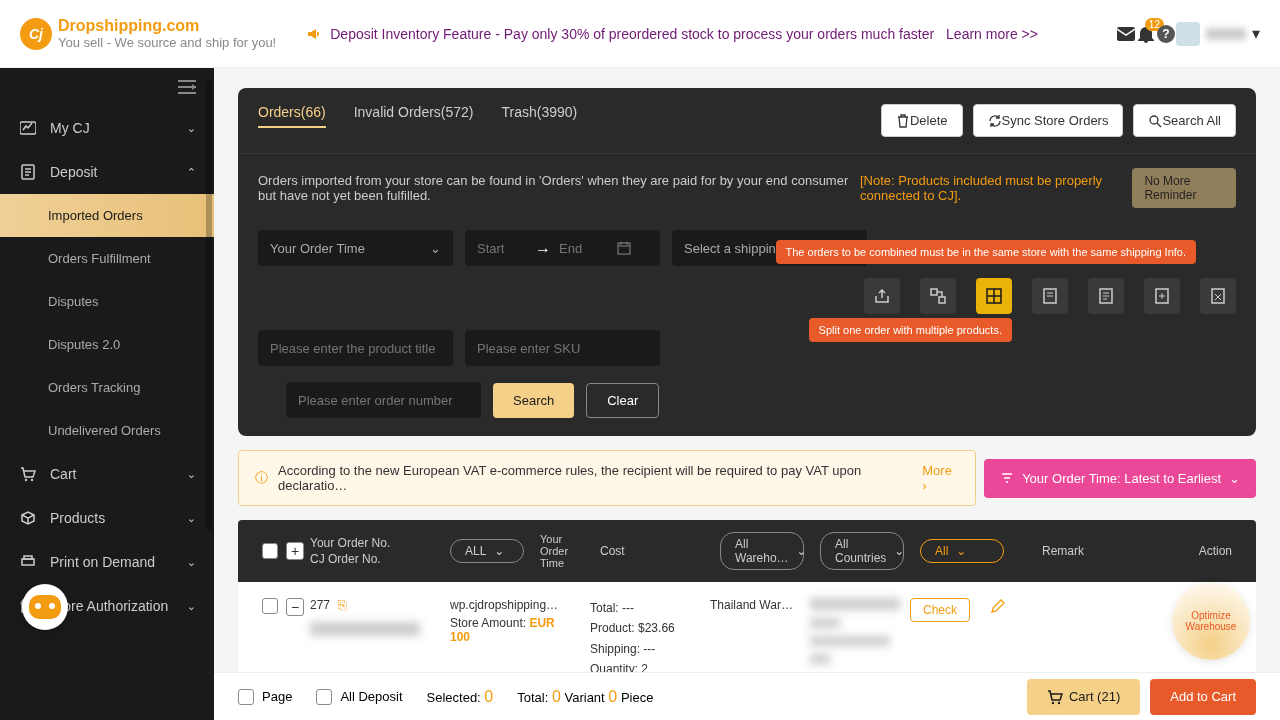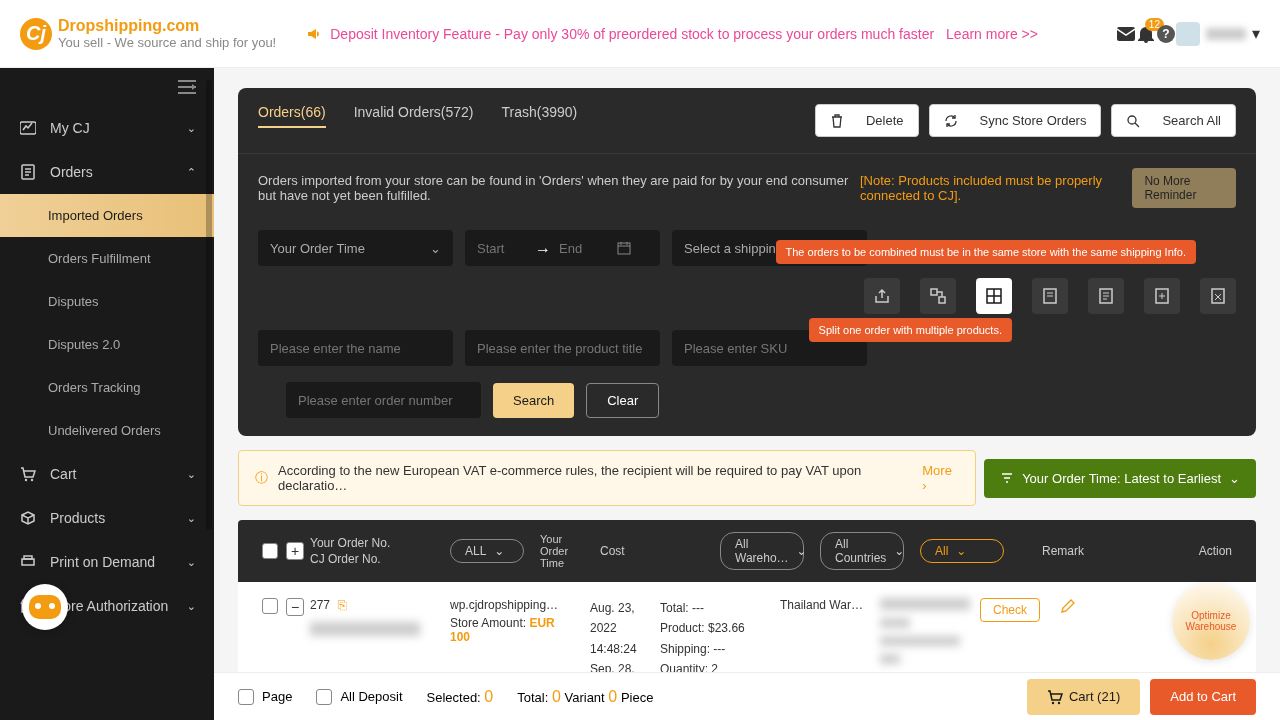--- a/index.html
+++ b/index.html
@@ -1,23 +1,23 @@
 <!DOCTYPE html>
 <html><head>
 <meta charset="utf-8">
 <style>
 *{margin:0;padding:0;box-sizing:border-box;font-family:Arial,sans-serif}
 body{background:#f5f5f5;width:1280px;height:720px;overflow:hidden;position:relative}
 .topbar{height:68px;background:#fff;display:flex;align-items:center;padding:0 20px;border-bottom:1px solid #eee}
 .logo{display:flex;align-items:center}
-.logo-icon{width:32px;height:32px;background:#f39c12;border-radius:50%;color:#fff;display:flex;align-items:center;justify-content:center;font-weight:bold;font-style:italic;font-size:20px}
+.logo-icon{width:32px;height:32px;background:#f39c12;border-radius:50%;color:#fff;display:flex;align-items:center;justify-content:center;font-weight:bold;font-style:italic;font-size:14px}
 .logo-text{margin-left:6px}
 .logo-main{color:#f39c12;font-weight:bold;font-size:16px}
 .logo-sub{color:#888;font-size:13px}
-.announcement{margin-left:30px;display:flex;align-items:center;color:#ec4899;font-size:14px}
+.announcement{margin-left:30px;display:flex;align-items:center;color:#701a75;font-size:14px}
 .announce-icon{margin-right:8px}
 .learn-more{margin-left:12px;cursor:pointer}
 .topbar-right{margin-left:auto;display:flex;align-items:center;}
 .tb-icon{width:20px;height:20px;display:flex;align-items:center;justify-content:center;cursor:pointer;position:relative;color:#333}
 .badge{position:absolute;top:-6px;right:-8px;background:#f39c12;color:#fff;font-size:10px;border-radius:8px;padding:1px 4px}
 .user-section{display:flex;align-items:center;gap:6px}
 .avatar{width:24px;height:24px;background:#d0e0e8;border-radius:4px}
 .username{filter:blur(3px);color:#888;font-size:13px;width:40px;height:12px;background:#ccc;border-radius:2px}
 .chev{color:#333}
 
@@ -33,45 +33,45 @@
 
 .main{position:absolute;left:214px;top:68px;width:1066px;height:652px;overflow-y:auto;padding:20px 24px 60px}
 .scrollbar-indicator{position:absolute;left:206px;top:80px;width:6px;height:450px;background:rgba(0,0,0,0.25);border-radius:3px}
 
 .panel{background:#2a2a2a;border-radius:8px;padding:0;margin-bottom:14px;color:#fff}
 .tab-row{display:flex;align-items:flex-start;padding:16px 20px;border-bottom:1px solid #3a3a3a}
 .tabs{display:flex;gap:28px}
 .tab{color:#ccc;font-size:14px;cursor:pointer;padding-bottom:6px}
 .tab.active{color:#f5d088;border-bottom:2px solid #f5d088}
 .tab-actions{margin-left:auto;display:flex;gap:10px}
-.btn{display:flex;align-items:center;gap:22px;padding:8px 14px;border-radius:4px;cursor:pointer;font-size:13px;border:1px solid #555;background:#2a2a2a;color:#fff}
+.btn{display:flex;align-items:center;gap:0;padding:8px 14px;border-radius:4px;cursor:pointer;font-size:13px;border:1px solid #555;background:#2a2a2a;color:#fff}
 .btn-light{background:#fff;color:#333;border:1px solid #ccc}
 .info-row{padding:14px 20px;font-size:13px;color:#ccc;display:flex;align-items:center;position:relative}
 .info-note{color:#f39c12}
 .reminder-btn{margin-left:auto;padding:6px 12px;background:#f5d088;color:#1a1a1a;border-radius:4px;font-size:12px;cursor:pointer;opacity:0.5}
 
 .filter-row{display:flex;gap:12px;padding:8px 20px;align-items:center;flex-wrap:wrap}
 .filter-input,.filter-select{background:#1a1a1a;border:none;color:#aaa;padding:10px 12px;border-radius:4px;font-size:13px;height:36px}
 .filter-select{width:195px;display:flex;align-items:center;justify-content:space-between;cursor:pointer}
 .date-range{width:195px;display:flex;align-items:center;gap:8px;background:#1a1a1a;padding:0 12px;border-radius:4px;height:36px}
 .date-range input{background:none;border:none;color:#aaa;width:50px;font-size:13px}
 .icon-btns{display:flex;gap:20px;margin-left:auto}
 .icon-btn{width:36px;height:36px;background:#3a3a3a;border-radius:4px;display:flex;align-items:center;justify-content:center;cursor:pointer;position:relative}
-.icon-btn.hl{background:#ffffff;color:#1a1a1a}
+.icon-btn.hl{background:#eab308;color:#1a1a1a}
 
 .tooltip1{position:absolute;top:-38px;right:40px;background:#e85a2a;color:#fff;padding:6px 10px;font-size:11px;border-radius:4px;white-space:nowrap;z-index:5}
 .tooltip2{position:absolute;top:40px;right:0;background:#e85a2a;color:#fff;padding:6px 10px;font-size:11px;border-radius:4px;white-space:nowrap;z-index:5}
 
 .search-btn{background:#f5d088;color:#1a1a1a;border:none;padding:10px 20px;border-radius:4px;cursor:pointer;font-size:13px}
 .clear-btn{background:none;border:1px solid #888;color:#fff;padding:9px 20px;border-radius:4px;cursor:pointer;font-size:13px}
 
 .notice-bar{background:#fff8e8;border:1px solid #f0d088;border-radius:4px;padding:12px 16px;display:flex;align-items:center;font-size:13px;color:#333;margin-bottom:0}
 .notice-icon{color:#f39c12;margin-right:10px}
 .notice-more{margin-left:auto;color:#f39c12;cursor:pointer}
-.sort-btn{background:#4d7c0f;color:#fff;padding:12px 16px;border-radius:4px;margin-left:8px;display:flex;gap:8px;font-size:13px;cursor:pointer}
+.sort-btn{background:#ec4899;color:#fff;padding:12px 16px;border-radius:4px;margin-left:8px;display:flex;gap:8px;font-size:13px;cursor:pointer}
 .notice-row{display:flex;align-items:center;margin-bottom:14px}
 .notice-bar{flex:1}
 
 .table-header{background:#2a2a2a;color:#ccc;display:flex;align-items:center;padding:12px 16px;font-size:12px;border-radius:4px 4px 0 0}
 .th{padding:0 8px}
 .checkbox{width:16px;height:16px;border:1px solid #888;border-radius:3px;cursor:pointer;background:#fff}
 .plus-box{width:18px;height:18px;border:1px solid #888;border-radius:3px;display:flex;align-items:center;justify-content:center;cursor:pointer;background:#fff;color:#333;font-size:14px}
 .pill{border:1px solid #888;border-radius:14px;padding:4px 14px;display:flex;align-items:center;gap:8px;cursor:pointer}
 .pill.orange{border-color:#f39c12;color:#f39c12}
 
@@ -168,21 +168,21 @@
     <span class="menu-label">My CJ</span>
     <span class="menu-chev">⌄</span>
   </div>
   <div class="menu-item expanded">
     <span class="menu-icon">
         <svg width="16" height="16" viewBox="0 0 16 16">
           <rect x="2" y="1" width="12" height="14" rx="1" fill="none" stroke="#ccc" stroke-width="1.5"></rect>
           <path d="M5 5h6M5 8h6M5 11h4" stroke="#ccc" stroke-width="1.5"></path>
         </svg>
       </span>
-    <span class="menu-label">Orders</span>
+    <span class="menu-label">Deposit</span>
     <span class="menu-chev">⌃</span>
   </div>
   <div class="submenu-item active">Imported Orders</div>
   <div class="submenu-item">Orders Fulfillment</div>
   <div class="submenu-item">Disputes</div>
   <div class="submenu-item">Disputes 2.0</div>
   <div class="submenu-item">Orders Tracking</div>
   <div class="submenu-item">Undelivered Orders</div>
   <div class="menu-item">
     <span class="menu-icon">
@@ -325,21 +325,20 @@
           </div>
         <div class="icon-btn">
             <svg width="18" height="18" viewBox="0 0 18 18">
               <rect x="3" y="2" width="12" height="14" fill="none" stroke="#ccc" stroke-width="1.5"></rect>
               <path d="M6 7l6 6M12 7l-6 6" stroke="#ccc"></path>
             </svg>
           </div>
       </div>
     </div>
     <div class="filter-row">
-      <input class="filter-input" style="width: 195px;" placeholder="Please enter the name">
       <input class="filter-input" style="width: 195px;" placeholder="Please enter the product title">
       <input class="filter-input" style="width: 195px;" placeholder="Please enter SKU">
     </div>
     <div class="filter-row" style="padding-bottom:18px">
       <input class="filter-input" style="width: 195px; margin-left: 28px;" placeholder="Please enter order number">
       <button class="search-btn">Search</button>
       <button class="clear-btn">Clear</button>
     </div>
   </div>
 
@@ -407,26 +406,20 @@
         <div class="plus-box">−</div>
       </div>
     <div class="or-col" style="width:140px">
       <span>277</span>
       <span style="color:#f39c12;margin-left:4px">⎘</span>
       <div class="blurred" style="margin-top:10px;height:14px;background:#ccc;width:110px"></div>
     </div>
     <div class="or-col" style="width:140px">
       <div>wp.cjdropshipping…</div>
       <div style="margin-top:4px"><span>Store Amount:</span> <span class="eur">EUR 100</span></div>
-    </div>
-    <div class="or-col" style="width:70px;line-height:1.7">
-      <div>Aug. 23, 2022</div>
-      <div>14:48:24</div>
-      <div>Sep. 28, 2022</div>
-      <div>17:17:39</div>
     </div>
     <div class="or-col" style="width:120px;line-height:1.7">
       <div>Total: ---</div>
       <div>Product: $23.66</div>
       <div>Shipping: ---</div>
       <div>Quantity: 2</div>
     </div>
     <div class="or-col" style="width:100px">Thailand War…</div>
     <div class="or-col" style="width:100px">
       <div class="blurred" style="height:12px;background:#ccc;width:90px;margin-bottom:8px"></div>

